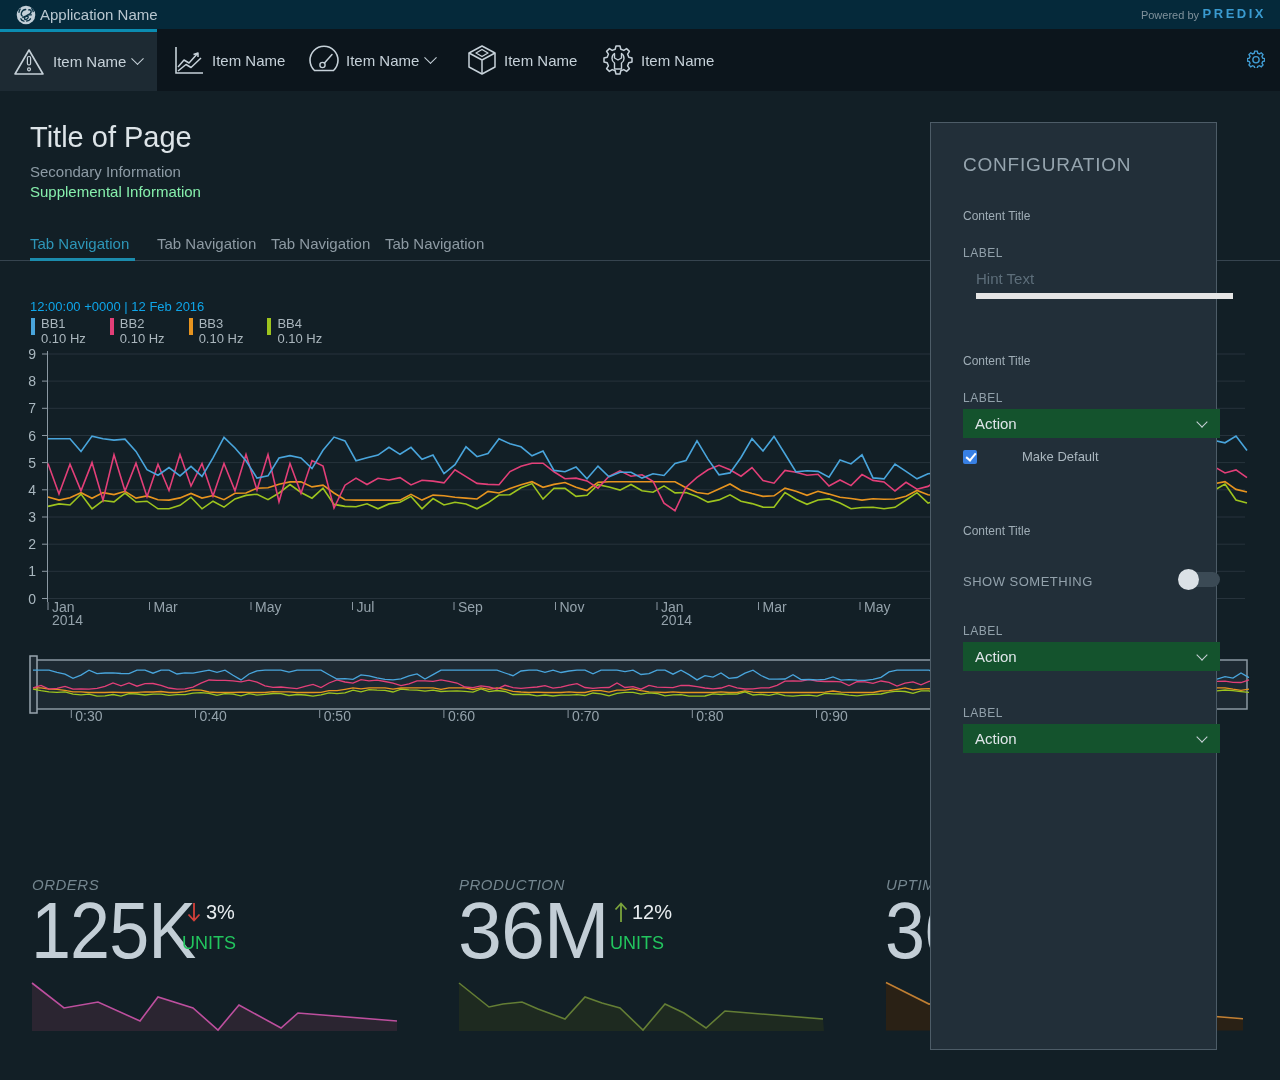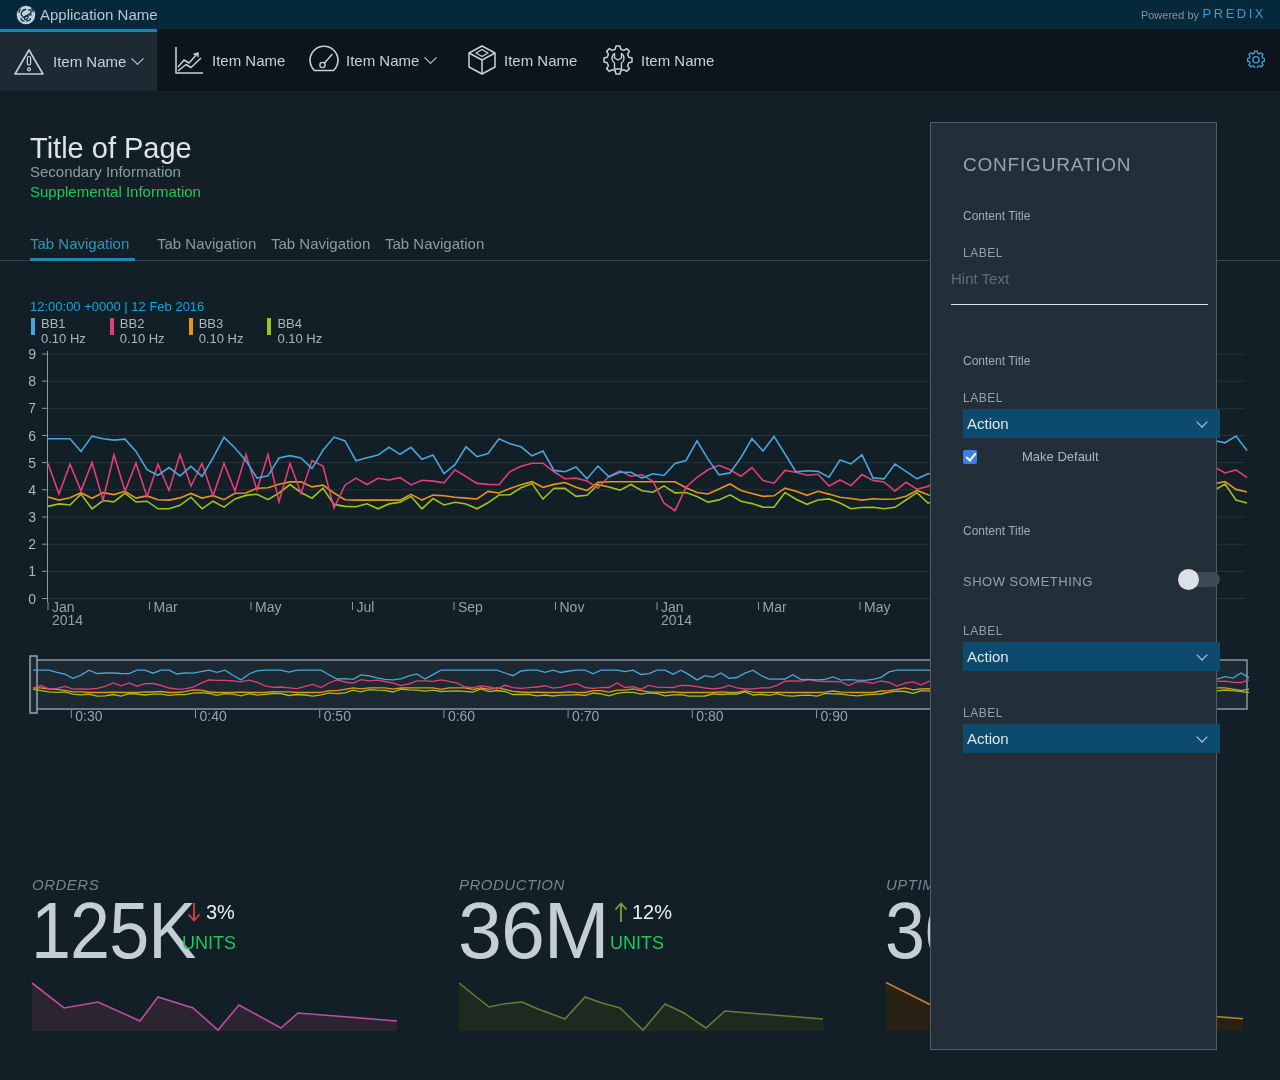--- a/index.html
+++ b/index.html
@@ -2,50 +2,50 @@
 <html><head>
 <meta charset="utf-8">
 <style>
 * { margin:0; padding:0; box-sizing:border-box; }
 html,body { width:1280px; height:1080px; overflow:hidden; background:#121f26;
   font-family:"Liberation Sans", sans-serif; }
 .topbar { position:absolute; left:0; top:0; width:1280px; height:29px; background:#05293a; }
 .ge-logo { position:absolute; left:15px; top:4px; }
 .appname { position:absolute; left:40px; top:6px; font-size:15px; color:#b9c7d0; }
 .powered { position:absolute; right:81px; top:9px; font-size:11px; color:#80929c; }
-.predix { position:absolute; right:14px; top:6px; font-size:13px; font-weight:normal; color:#3a9bd0; letter-spacing:2.5px; }
+.predix { position:absolute; right:14px; top:6px; font-size:13px; font-weight:bold; color:#3a9bd0; letter-spacing:2.5px; }
 .navbar { position:absolute; left:0; top:29px; width:1280px; height:62px; background:#0c151c; }
 .navitem { position:absolute; top:0; height:62px; display:flex; align-items:center; color:#c6d1d9; font-size:15px; }
 .navitem svg { margin-right:7px; }
 .navsel { left:0; width:157px; background:#1d2a33; border-top:3px solid #0b8cb1; padding-left:12px; }
 .chev { display:inline-block; width:9px; height:9px; border-right:1.5px solid #c6d1d9; border-bottom:1.5px solid #c6d1d9; transform:rotate(45deg) translate(-2px,-2px); margin-left:7px; }
 .gearbtn { position:absolute; right:15px; top:21px; }
-.title { position:absolute; left:30px; top:121px; font-size:29px; color:#dde4e8; font-weight:400;margin-top:11px; }
+.title { position:absolute; left:30px; top:121px; font-size:29px; color:#dde4e8; font-weight:400; }
 .sub1 { position:absolute; left:30px; top:163px; font-size:15px; color:#8d9ba5; }
-.sub2 { position:absolute; left:30px; top:183px; font-size:15px; color:#22c55e; }
+.sub2 { position:absolute; left:30px; top:183px; font-size:15px; color:#86efac; }
 .tabs { position:absolute; left:0; top:233px; width:1280px; height:28px; border-bottom:1px solid #36444f; }
 .tab { position:absolute; top:2px; font-size:15px; color:#8d9aa3; }
 .tab.active { color:#2d96b8; }
 .tabline { position:absolute; left:30px; top:258px; width:105px; height:3px; background:#1b8cad; }
 .tstamp { position:absolute; left:30px; top:299px; font-size:13px; color:#0ea5e9; }
 .legend { position:absolute; left:31px; top:316px; display:flex; }
 .litem { display:flex; margin-right:24px; }
 .lbar { width:4px; height:17px; margin:2px 6px 0 0; }
 .ltext { font-size:13px; color:#aab6bd; line-height:15px; }
 .kpi-label { position:absolute; top:876px; font-size:15px; color:#74868f; letter-spacing:0.5px;font-style:italic; }
 .kpi-num { position:absolute; top:891px; font-size:79px; color:#c3ced6; font-weight:400; letter-spacing:-1px; line-height:79px; transform-origin:0 0; }
 .narrow { transform:scaleX(0.91); }
 .kpi-pct { position:absolute; top:901px; font-size:20px; color:#e8edf0; }
 .kpi-units { position:absolute; top:933px; font-size:18px; color:#22c55e; }
 .panel { position:absolute; left:930px; top:122px; width:287px; height:928px; background:#222f39; border:1px solid #4d5c67; }
 .p-head { position:absolute; left:32px; top:31px; font-size:19px; color:#95a4ae; letter-spacing:0.8px; }
 .p-ct { position:absolute; left:32px; font-size:12px; color:#9fadb6; }
 .p-label { position:absolute; left:32px; font-size:12px; color:#92a1ab; letter-spacing:0.5px; }
-.p-input { position:absolute; left:20px; width:257px; border-bottom:1px solid #e5e5e5; font-size:15px; color:#5d6e7a; padding-bottom:17px; }
-.p-drop { position:absolute; left:32px; width:257px; height:29px; background:#0c4a6e; color:#dfe5e9; font-size:15px; line-height:29px; padding-left:4px; }
+.p-input { position:absolute; left:45px; width:257px; border-bottom:6px solid #e5e5e5; font-size:15px; color:#5d6e7a; padding-bottom:6px; }
+.p-drop { position:absolute; left:32px; width:257px; height:29px; background:#14532d; color:#dfe5e9; font-size:15px; line-height:29px; padding-left:12px; }
 .p-drop .dchev { position:absolute; right:14px; top:9px; width:8px; height:8px; border-right:1.5px solid #c9d2d8; border-bottom:1.5px solid #c9d2d8; transform:rotate(45deg); }
 .p-check { position:absolute; left:32px; display:flex; align-items:center; font-size:13px; color:#aab7bf;gap:36px; }
 .cbox { width:14px; height:14px; background:#3880e4; border-radius:2px; margin-right:9px; position:relative; }
 .cbox:after { content:""; position:absolute; left:4.5px; top:1.5px; width:4px; height:8px; border-right:2px solid #fff; border-bottom:2px solid #fff; transform:rotate(40deg); }
 .p-toggle-label { position:absolute; left:32px; font-size:13px; color:#93a2ac; letter-spacing:0.5px; }
 .toggle { position:absolute; left:250px; width:39px; height:15px; background:#3b4a55; border-radius:8px; }
 .toggle .knob { position:absolute; left:-3px; top:-3px; width:21px; height:21px; background:#dbe1e6; border-radius:50%; }
 </style>
 </head>
 <body>

